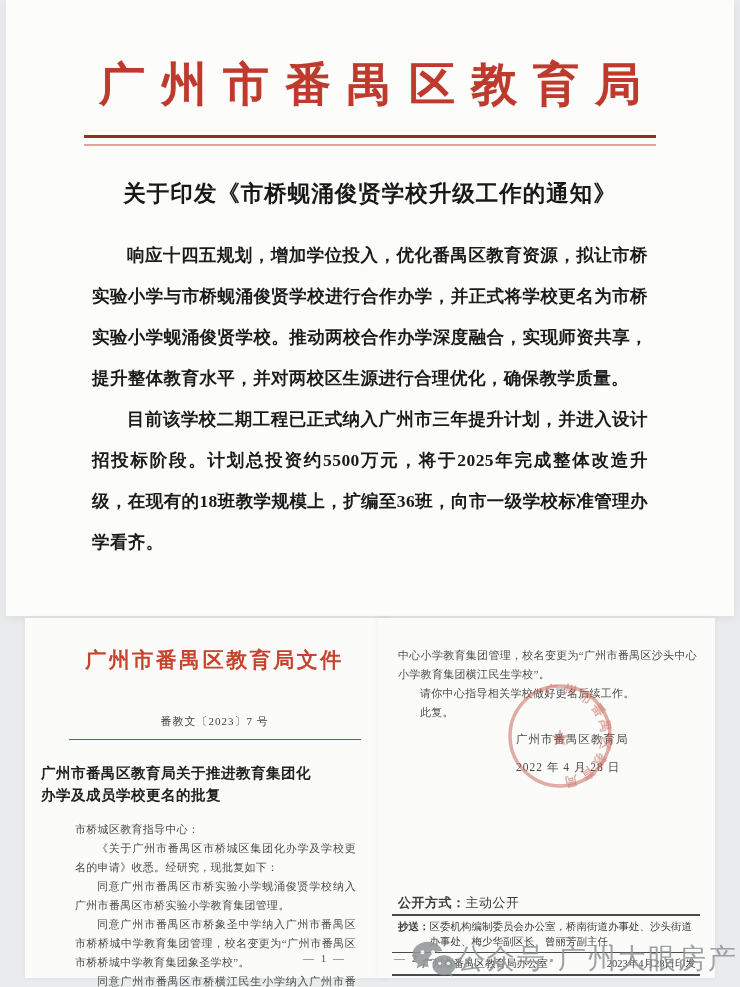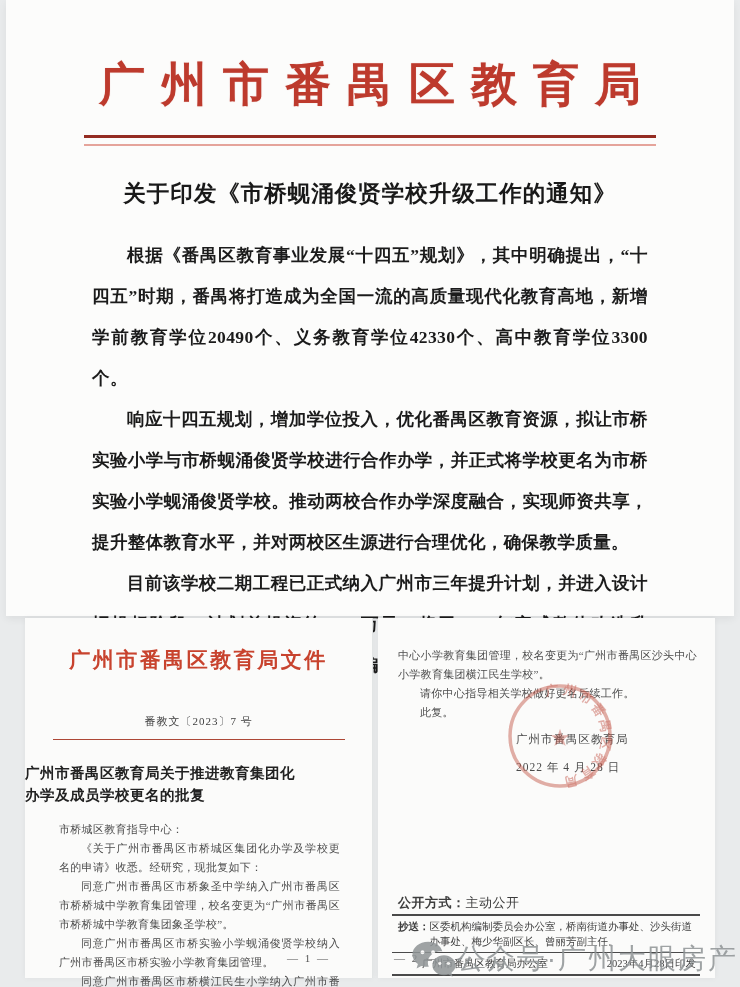--- a/index.html
+++ b/index.html
@@ -38,21 +38,21 @@
     line-height:41px;text-align:justify;letter-spacing:.4px;
   }
   .main-body p{margin:0;text-indent:2em;}
 
   
   .scan-page{
     position:absolute;top:618px;height:360px;
     background:#fbfbfa;
     box-shadow:0 0 6px rgba(0,0,0,0.05);
   }
-  .page-left{left:25px;width:347px;border-right:1px solid #e2e5e5;}
+  .page-left{left:25px;width:347px;border-right:1px solid #e2e5e5;padding-left:16px;}
   .page-right{left:378px;width:337px;}
 
   .lp-header{
     margin-top:28px;text-align:center;
     color:#c8432e;font-size:21px;font-weight:700;letter-spacing:2.5px;
   }
   .lp-docnum{
     margin-top:40px;text-align:center;
     color:#3f3f3f;font-size:11px;letter-spacing:1px;
   }
@@ -124,39 +124,38 @@
 </head>
 <body>
 
 <div class="canvas">
 
   <div class="main-page">
     <div class="main-header">广州市番禺区教育局</div>
     <div class="double-rule"></div>
     <div class="main-title">关于印发《市桥蚬涌俊贤学校升级工作的通知》</div>
     <div class="main-body">
-      <p>根据《番禺区教育事业发展“十四五”规划》，其中明确提出，“十四五”时期，番禺将打造成为全国一流的高质量现代化教育高地，新增学前教育学位20490个、义务教育学位42330个、高中教育学位3300个。</p>
       <p>响应十四五规划，增加学位投入，优化番禺区教育资源，拟让市桥实验小学与市桥蚬涌俊贤学校进行合作办学，并正式将学校更名为市桥实验小学蚬涌俊贤学校。推动两校合作办学深度融合，实现师资共享，提升整体教育水平，并对两校区生源进行合理优化，确保教学质量。</p>
       <p>目前该学校二期工程已正式纳入广州市三年提升计划，并进入设计招投标阶段。计划总投资约5500万元，将于2025年完成整体改造升级，在现有的18班教学规模上，扩编至36班，向市一级学校标准管理办学看齐。</p>
     </div>
   </div>
 
   <div class="scan-page page-left">
     <div class="lp-header">广州市番禺区教育局文件</div>
     <div class="lp-docnum">番教文〔2023〕7 号</div>
     <div class="lp-rule"></div>
     <div class="lp-title">
       <div>广州市番禺区教育局关于推进教育集团化</div>
       <div>办学及成员学校更名的批复</div>
     </div>
     <div class="lp-body">
       <p>市桥城区教育指导中心：</p>
       <p class="indent">《关于广州市番禺区市桥城区集团化办学及学校更名的申请》收悉。经研究，现批复如下：</p>
+      <p class="indent">同意广州市番禺区市桥实验小学蚬涌俊贤学校纳入广州市番禺区市桥实验小学教育集团管理。</p>
       <p class="indent">同意广州市番禺区市桥象圣中学纳入广州市番禺区市桥桥城中学教育集团管理，校名变更为“广州市番禺区市桥桥城中学教育集团象圣学校”。</p>
-      <p class="indent">同意广州市番禺区市桥实验小学蚬涌俊贤学校纳入广州市番禺区市桥实验小学教育集团管理。</p>
       <p class="indent">同意广州市番禺区市桥横江民生小学纳入广州市番禺区沙头</p>
     </div>
     <div class="page-num right">— 1 —</div>
   </div>
 
   <div class="scan-page page-right">
     <div class="rp-body">
       <p>中心小学教育集团管理，校名变更为“广州市番禺区沙头中心小学教育集团横江民生学校”。</p>
       <p class="indent">请你中心指导相关学校做好更名后续工作。</p>
       <p class="indent">此复。</p>

